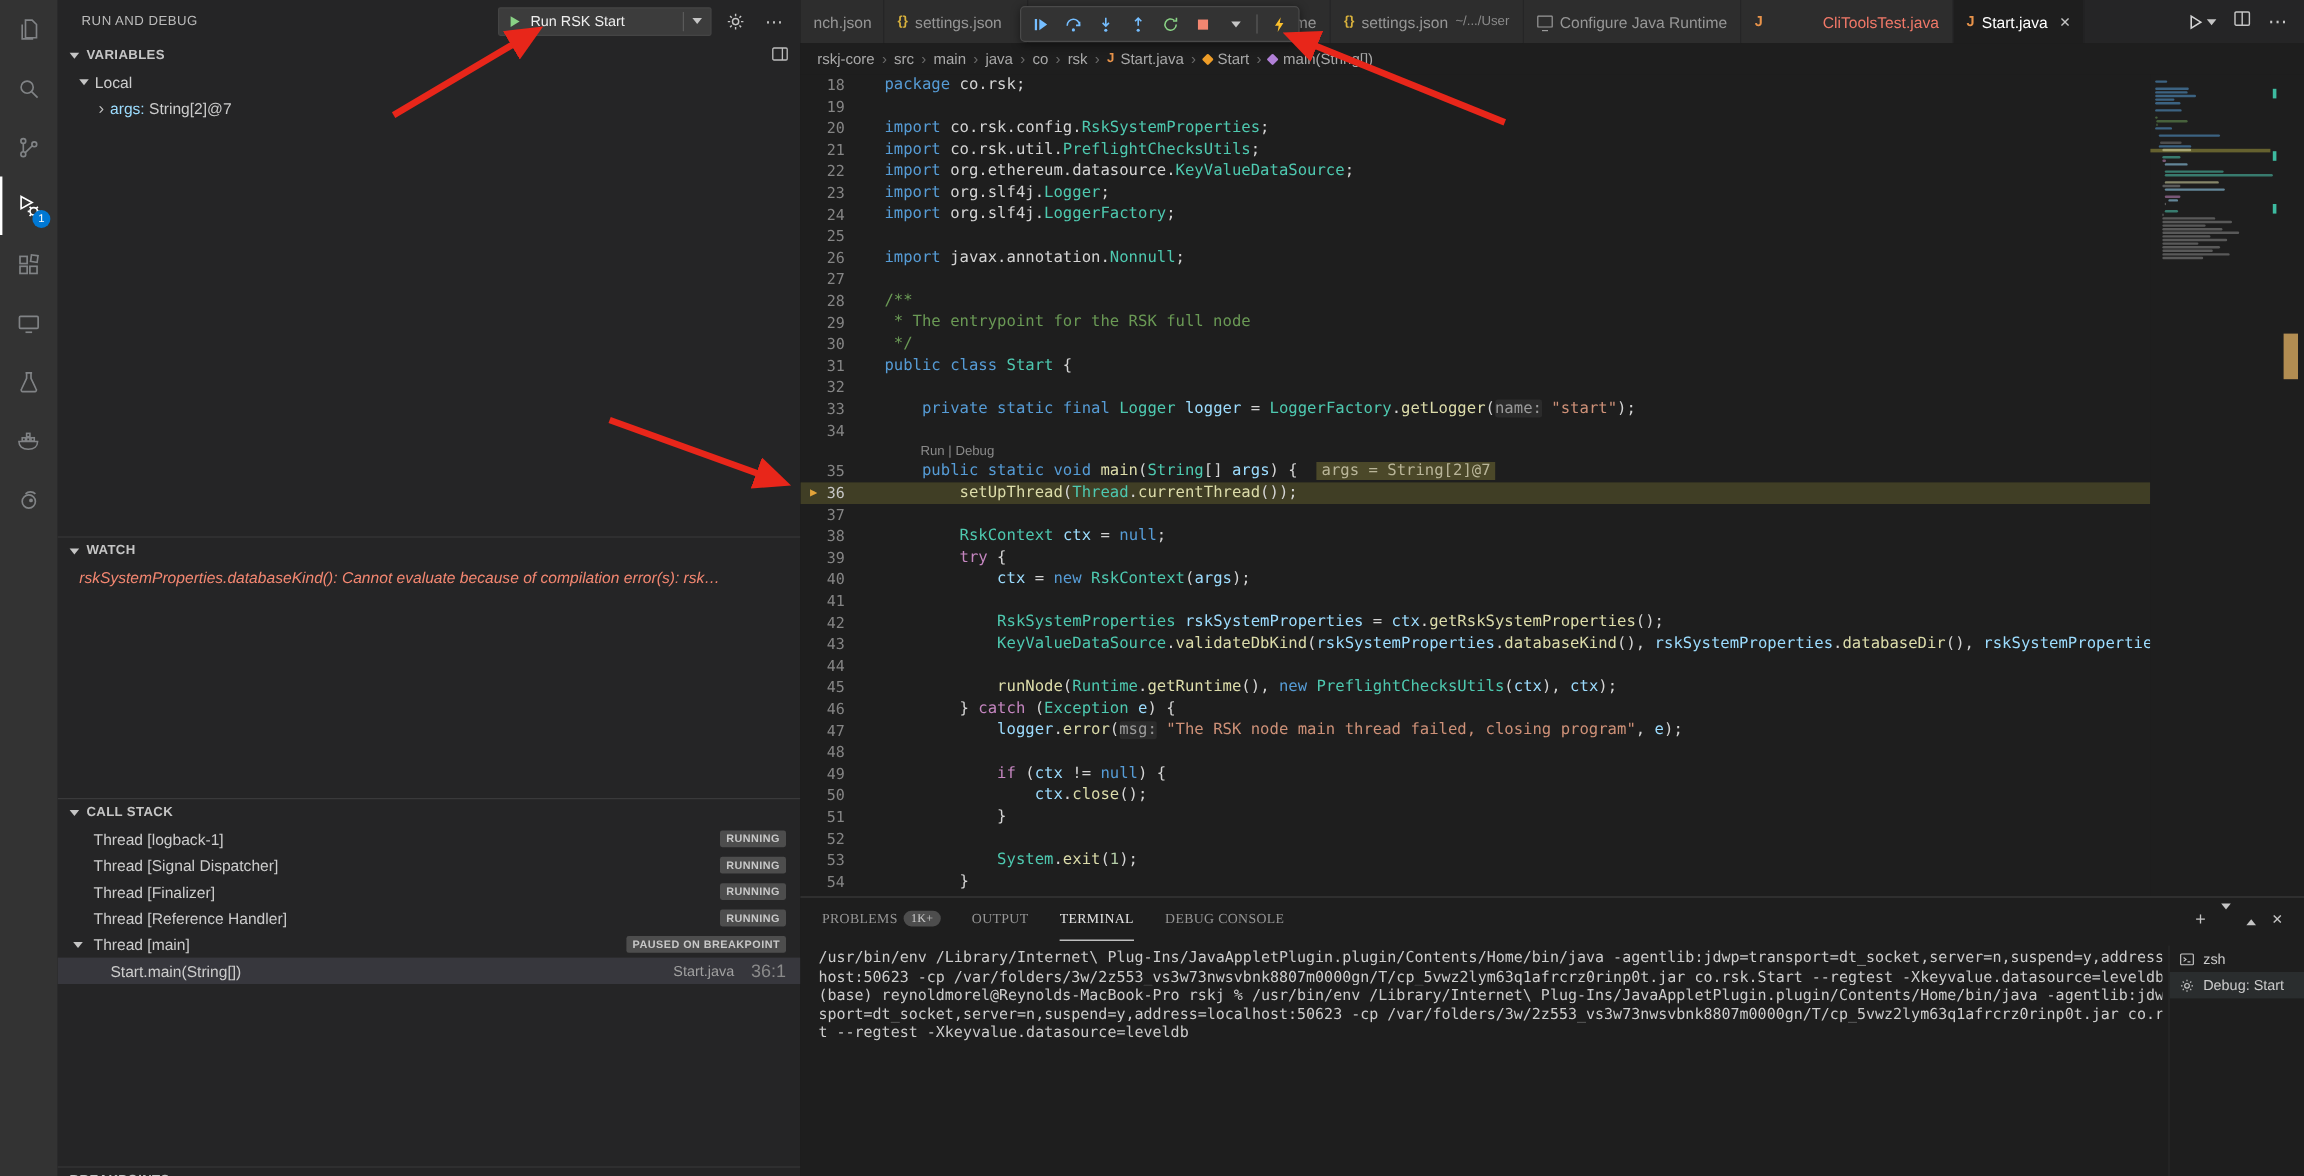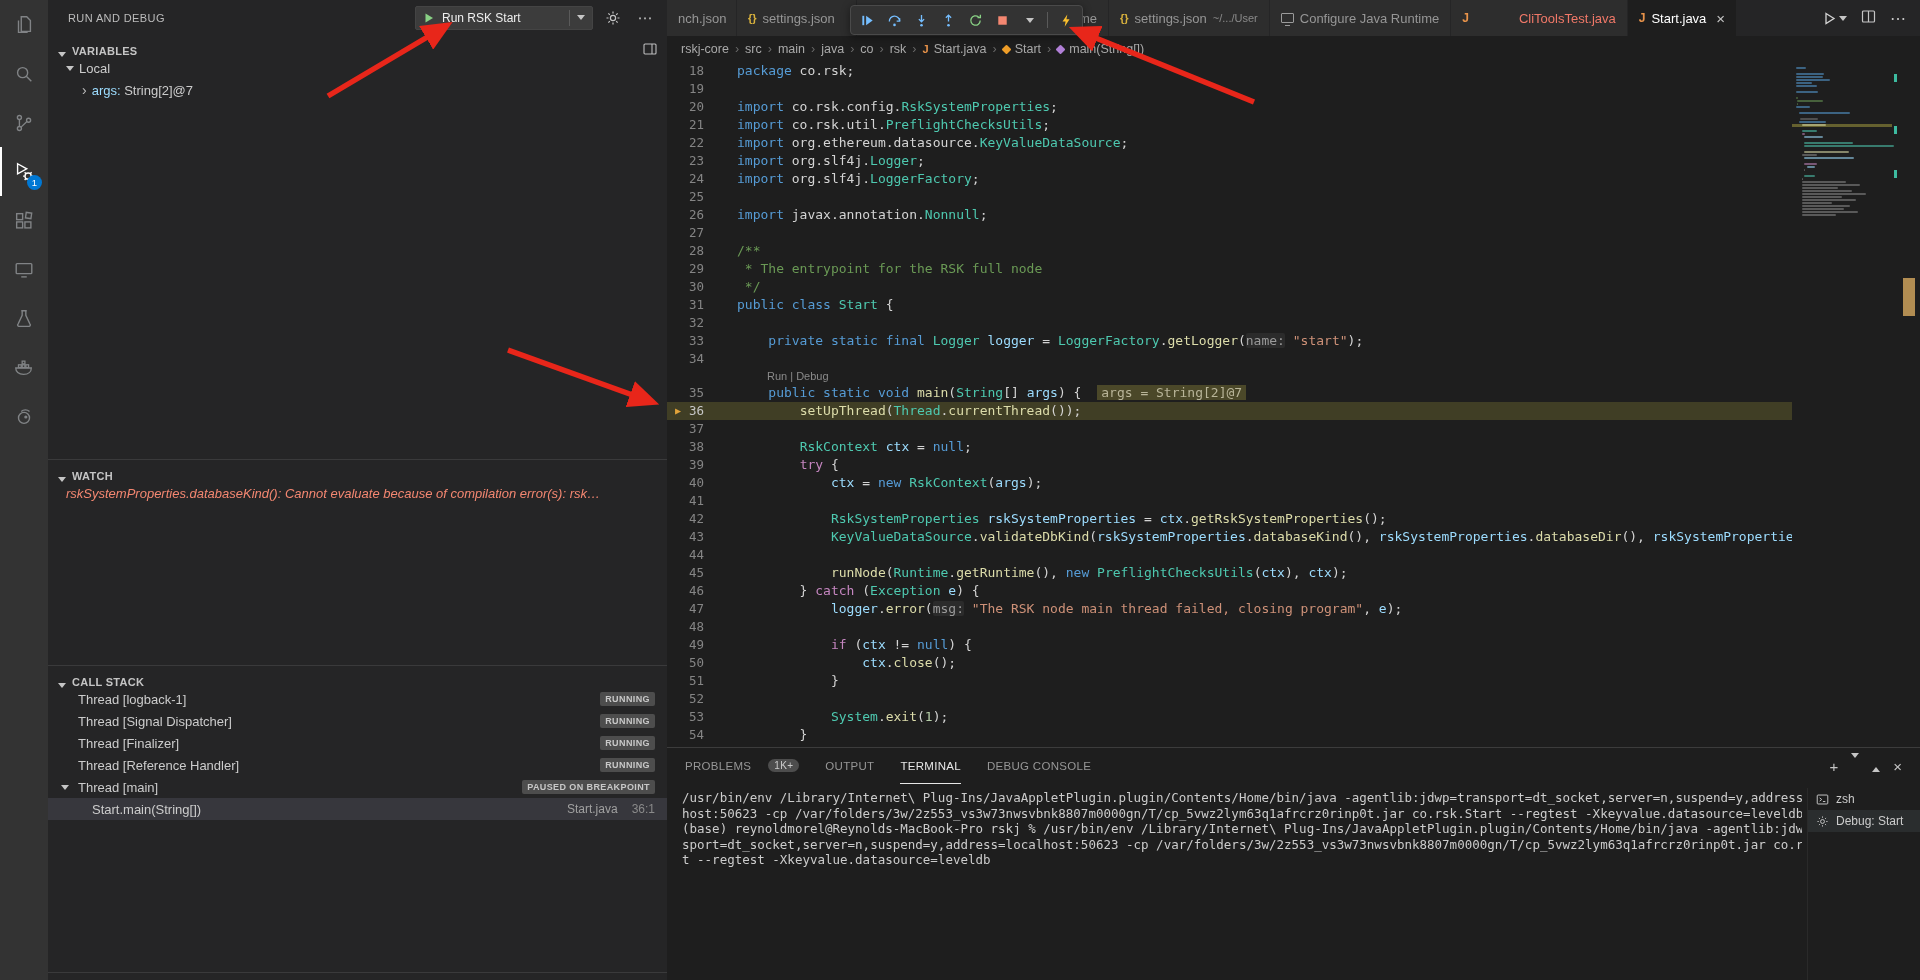--- a/index.html
+++ b/index.html
@@ -19,39 +19,39 @@
   .sb-header{height:35px;display:flex;align-items:center;padding:0 10px 0 20px;gap:8px;}
   .sb-title{font-size:11px;color:#bcbcbc;letter-spacing:.4px;white-space:nowrap;}
   .run-config{margin-left:auto;display:flex;align-items:center;height:24px;background:#3c3c3c;
               border:1px solid #444;border-radius:2px;padding:0 7px;gap:7px;width:178px;box-sizing:border-box;}
   .run-config .rc-label{font-size:12px;color:#eeeeee;flex:1;white-space:nowrap;overflow:hidden;}
   .caret{width:0;height:0;border-left:4px solid transparent;border-right:4px solid transparent;border-top:5px solid #c5c5c5;}
   .rc-sep{width:1px;height:16px;background:#5a5a5a;}
   .hdr-ic{width:24px;height:24px;display:flex;align-items:center;justify-content:center;color:#c5c5c5;font-size:15px;}
 
   .section{position:absolute;left:0;right:0;}
-  .section-header{height:22px;display:flex;align-items:flex-end;gap:6px;padding:0 10px;font-size:11px;font-weight:bold;color:#c5c5c5;letter-spacing:.3px;}
+  .section-header{height:22px;display:flex;align-items:center;gap:6px;padding:0 10px;font-size:11px;font-weight:bold;color:#c5c5c5;letter-spacing:.3px;}
   .sec-border{border-top:1px solid rgba(204,204,204,.13);}
   .sec-variables{top:35px;height:412px;}
-  .sec-watch{top:459px;height:218px;}
+  .sec-watch{top:447px;height:218px;}
   .sec-callstack{top:665px;height:300px;}
   .sec-breakpoints{top:972px;height:22px;}
   .var-row{height:22px;display:flex;align-items:center;font-size:13px;color:#cccccc;gap:5px;}
   .chev{color:#bdbdbd;font-size:14px;line-height:1;}
   .var-name{color:#9cdcfe;}
   .watch-item{height:22px;display:flex;align-items:center;font-size:13px;font-style:italic;color:#f48771;
               padding:0 12px 0 18px;white-space:nowrap;overflow:hidden;}
   .cs-row{position:relative;height:22px;display:flex;align-items:center;padding:0 12px 0 30px;font-size:13px;color:#cccccc;white-space:nowrap;}
   .cs-row .cs-chevron{position:absolute;left:13px;top:9px;}
   .cs-row.frame{padding-left:44px;}
   .cs-row.selected{background:#37373d;}
   .badge{margin-left:auto;background:#4d4d4d;color:#c8c8c8;font-size:9px;font-weight:bold;letter-spacing:.4px;
          padding:2px 5px;border-radius:2px;}
   .cs-file{margin-left:auto;color:#a0a0a0;font-size:12px;}
-  .cs-pos{margin-left:14px;color:#8a8a8a;font-size:12px;}
+  .cs-pos{margin-left:14px;color:#8a8a8a;font-size:15px;}
 
   
   .main{position:absolute;left:667px;top:0;right:0;height:100%;}
   .tab-bar{position:absolute;left:0;top:0;right:0;height:36px;background:#252526;display:flex;}
   .tab-strip{display:flex;flex:1;overflow:hidden;}
   .tab{display:flex;align-items:center;gap:6px;padding:0 11px;background:#2d2d2d;border-right:1px solid #252526;
        font-size:13px;color:#969696;white-space:nowrap;box-sizing:border-box;flex:none;}
   .tab.active{background:#1e1e1e;color:#ffffff;}
   .tab.align-right{justify-content:flex-end;overflow:hidden;}
   .tdesc{font-size:11px;color:#8a8a8a;}
@@ -102,22 +102,22 @@
   .mm-row{height:3px;}
   .mm-row.mm-cur{background:rgba(235,224,80,.35);}
   .mm-bar{height:2px;opacity:.55;border-radius:1px;}
   .overview-ruler{position:absolute;top:0;right:0;width:28px;bottom:0;}
   .ov-orange{position:absolute;right:5px;top:216px;width:12px;height:38px;background:#b28d52;}
   .ov-cyan{position:absolute;left:2px;width:3px;height:8px;background:#3dbba0;}
 
   
   .panel{position:absolute;left:0;right:0;bottom:0;height:232px;background:#1e1e1e;border-top:1px solid #3c3c3c;}
   .panel-header{height:36px;display:flex;align-items:center;padding:0 10px 0 18px;}
-  .ptab{display:flex;align-items:center;gap:17px;margin-right:26px;font-size:11.5px;letter-spacing:.3px;
-        color:#969696;height:35px;border-bottom:1px solid transparent;}
+  .ptab{display:flex;align-items:center;gap:5px;margin-right:26px;font-size:11.5px;letter-spacing:.3px;
+        color:#969696;height:35px;border-bottom:1px solid transparent;font-family:Liberation Serif, serif;}
   .ptab.active{color:#e7e7e7;border-bottom-color:#e7e7e7;}
   .pbadge{background:#4d4d4d;color:#cccccc;font-size:10px;padding:1px 6px;border-radius:10px;}
   .panel-icons{margin-left:auto;display:flex;align-items:center;gap:13px;color:#c5c5c5;font-size:15px;padding-right:8px;}
   .terminal-output{position:absolute;left:15px;top:42px;right:118px;bottom:4px;
                    font-family:"DejaVu Sans Mono","Liberation Mono",monospace;font-size:12.5px;color:#cccccc;
                    line-height:15.5px;overflow:hidden;}
   .tline{white-space:pre;overflow:hidden;}
   .terminal-side{position:absolute;right:0;top:40px;width:112px;bottom:0;border-left:1px solid #2a2a2a;}
   .ts-row{height:22px;display:flex;align-items:center;gap:7px;padding:0 8px;font-size:12px;color:#cccccc;white-space:nowrap;}
   .ts-row.active{background:#2a2d2e;}

